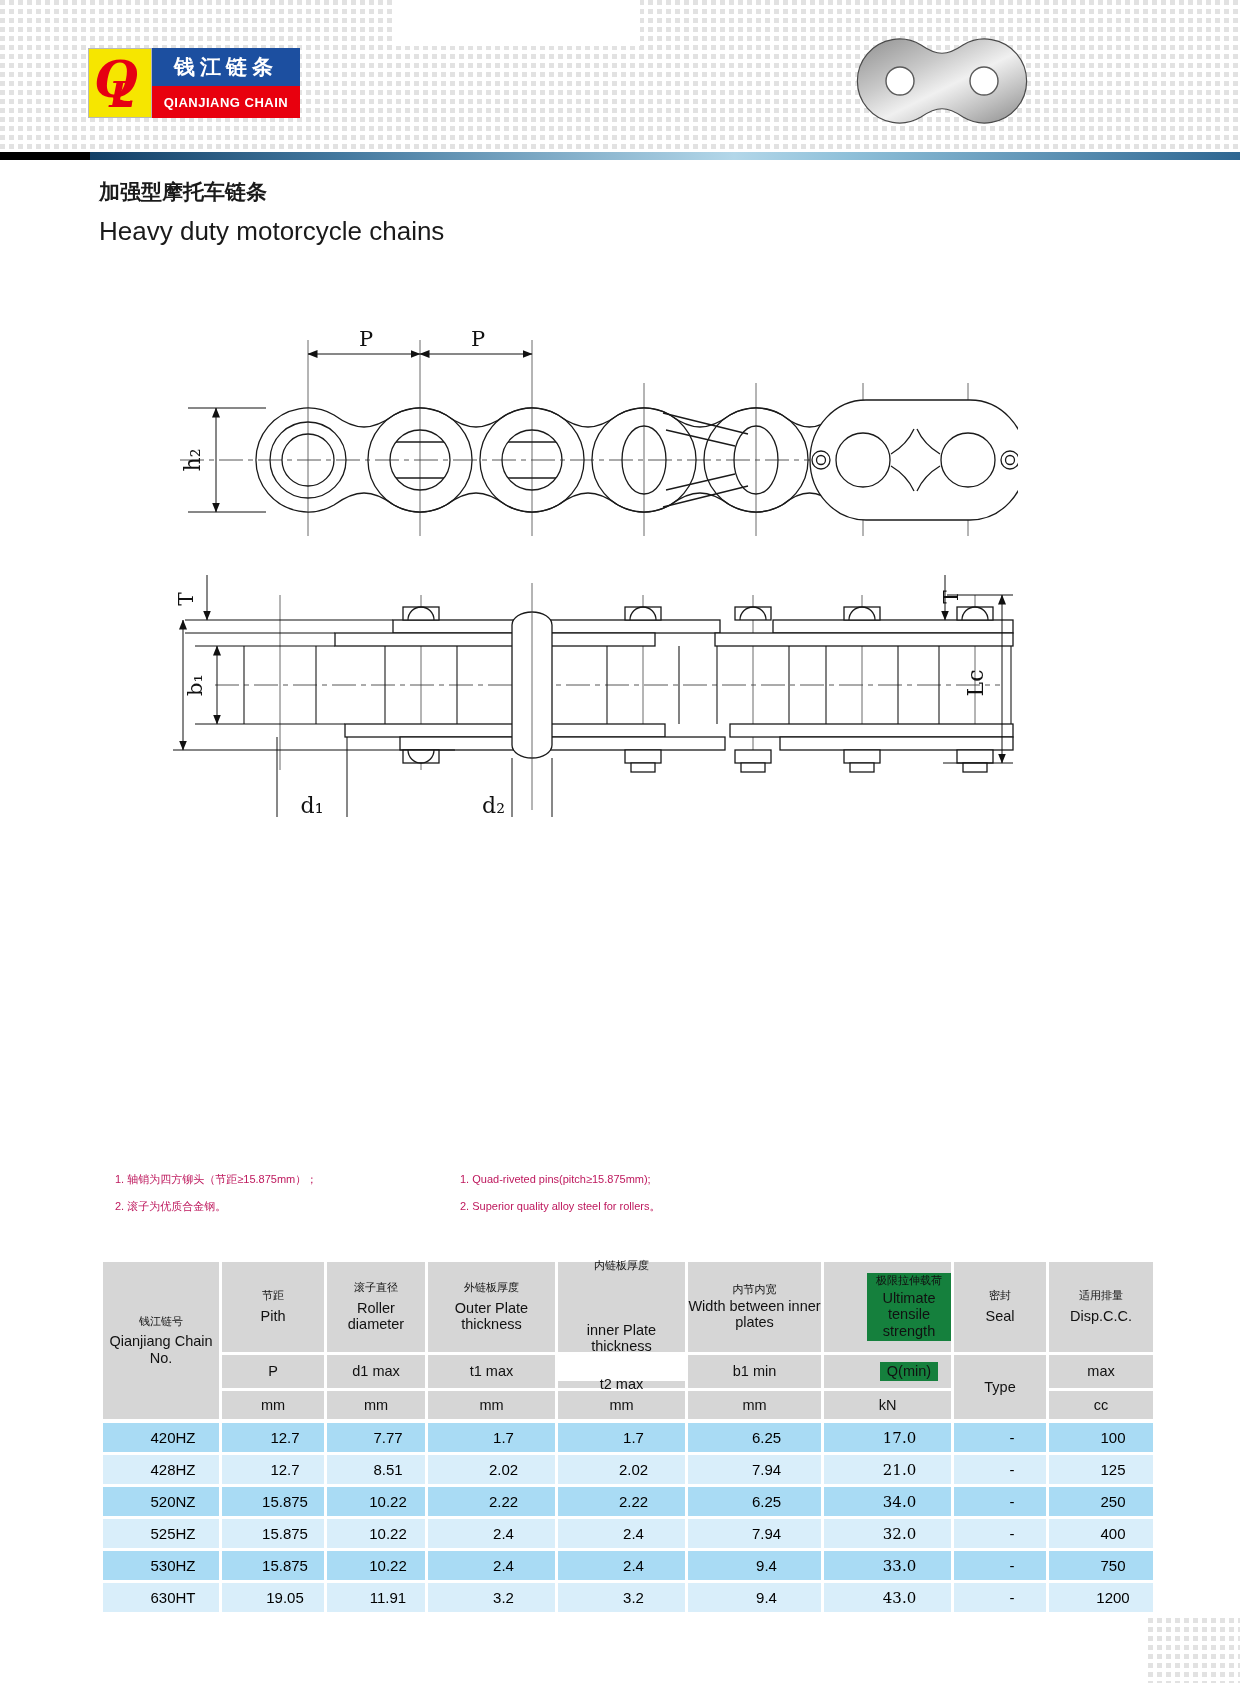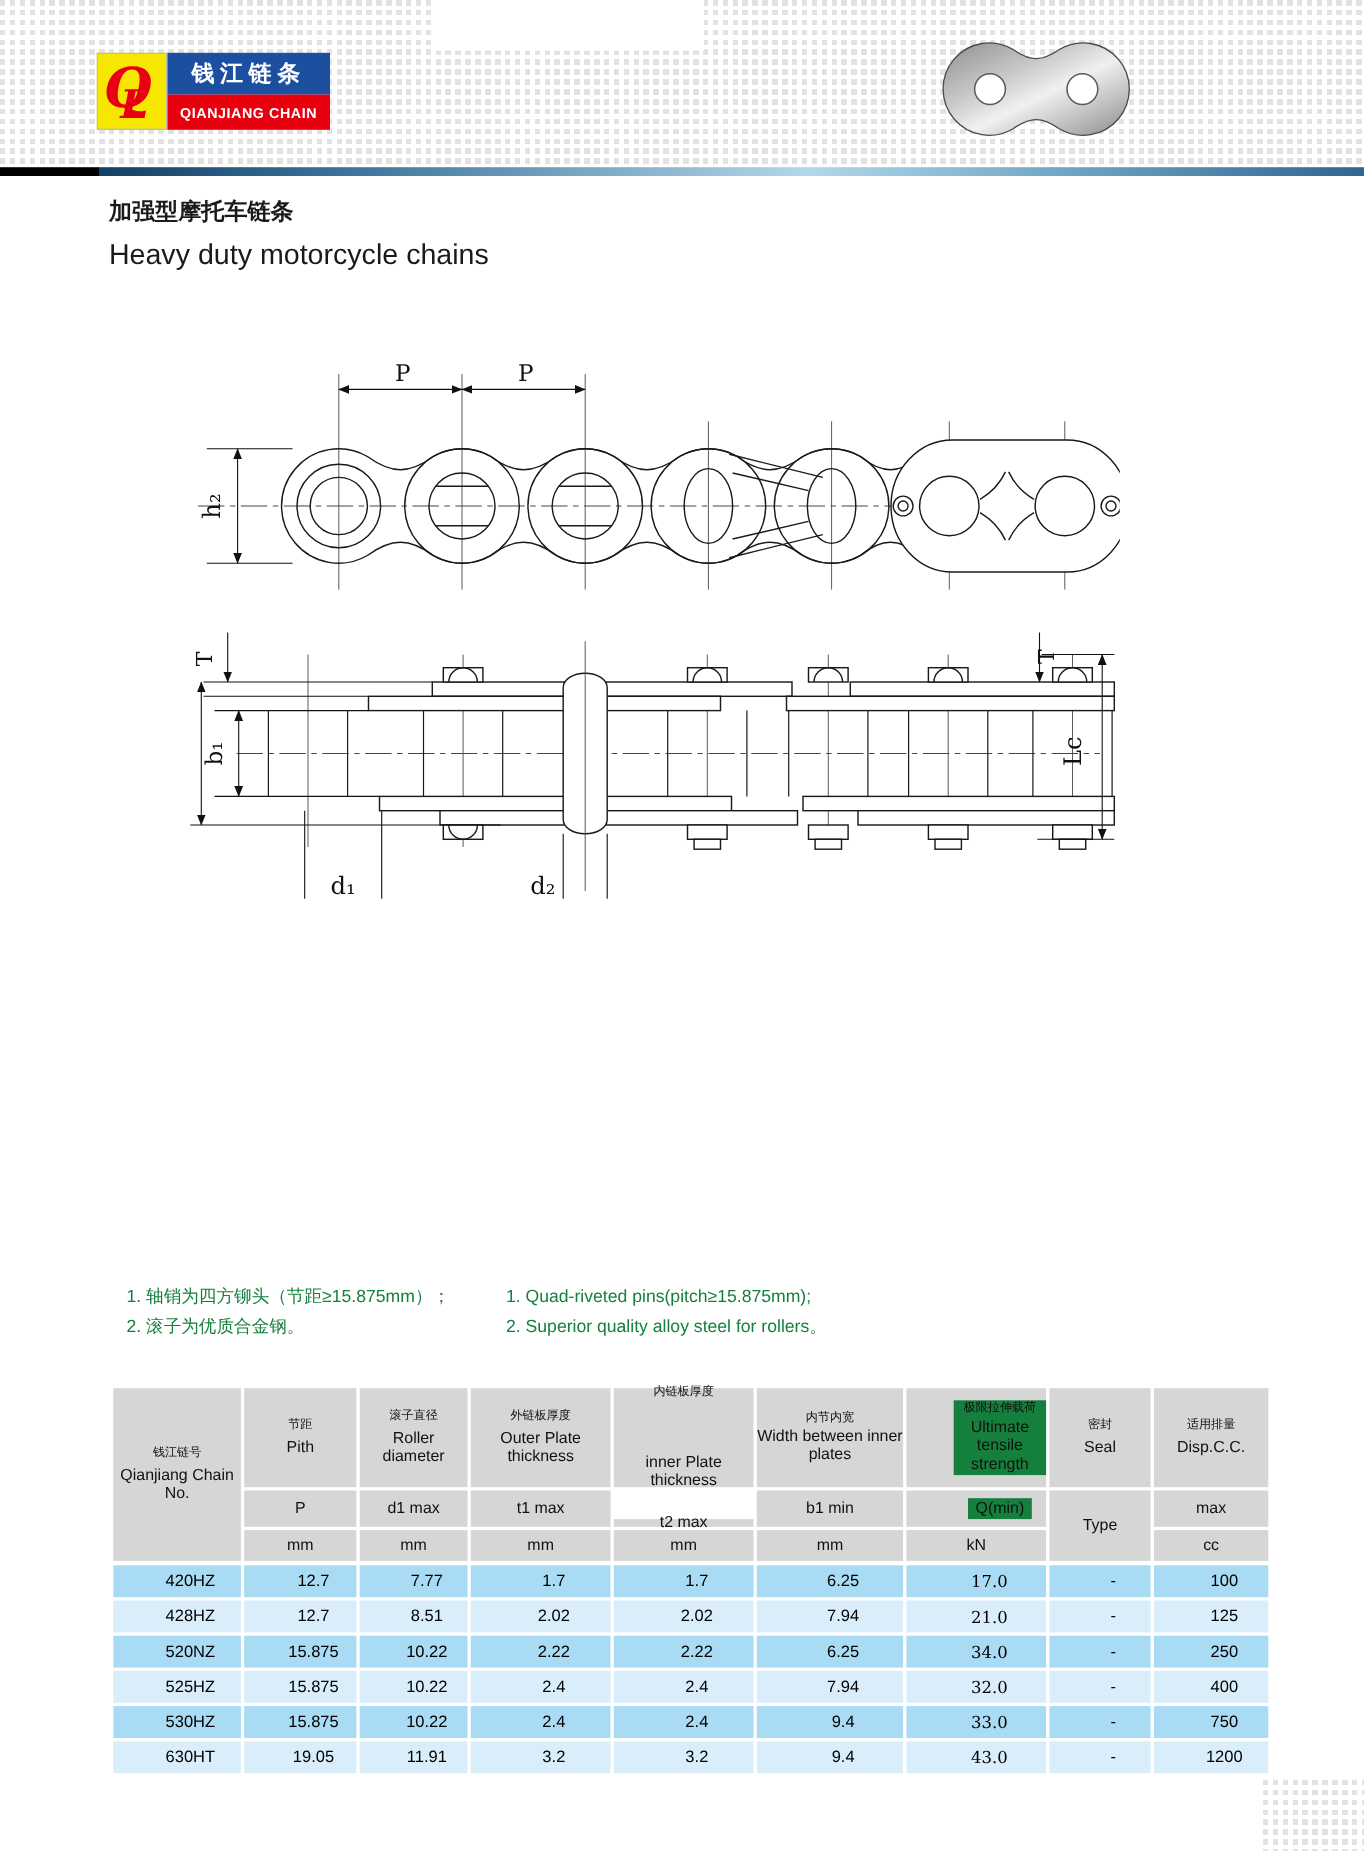--- a/index.html
+++ b/index.html
@@ -21,21 +21,21 @@
   .logo-en{height:32px;background:#e8000e;color:#fff;display:flex;align-items:center;justify-content:center;
            font-size:13px;font-weight:bold;letter-spacing:0.5px;text-align:center;}
   
   .bar-black{left:0;top:152px;width:90px;height:8px;background:#000;}
   .bar-blue{left:90px;top:152px;width:1150px;height:8px;
             background:linear-gradient(90deg,#123f66 0%,#44799f 22%,#b3d7e9 56%,#8fc0d9 66%,#2e6691 100%);}
   
   .title-cn{left:99px;top:178px;font-size:21px;font-weight:bold;color:#1a1a1a;}
   .title-en{left:99px;top:216px;font-size:26px;font-weight:400;color:#1a1a1a;}
   
-  .notes{top:1166px;font-size:16px;line-height:27px;color:#15803d;}
+  .notes{top:1166px;font-size:11px;line-height:27px;color:#be185d;}
   .notes-cn{left:115px;}
   .notes-en{left:460px;}
   
   #spec-table{left:103px;top:1262px;width:1055px;}
   .tbl{--cols:116px 102px 98px 127px 127px 133px 127px 92px 104px;}
   .tbl-header{display:grid;grid-template-columns:var(--cols);grid-template-rows:90px 33px 28px;gap:3px;}
   .tbl-body{display:grid;grid-template-columns:var(--cols);grid-auto-rows:29px;gap:3px;margin-top:4px;}
   .hc{background:#d6d6d6;display:flex;flex-direction:column;align-items:center;justify-content:center;
       text-align:center;font-size:14.5px;line-height:1.15;color:#111;}
   .hc .cn{font-size:11px;margin-bottom:6px;}

